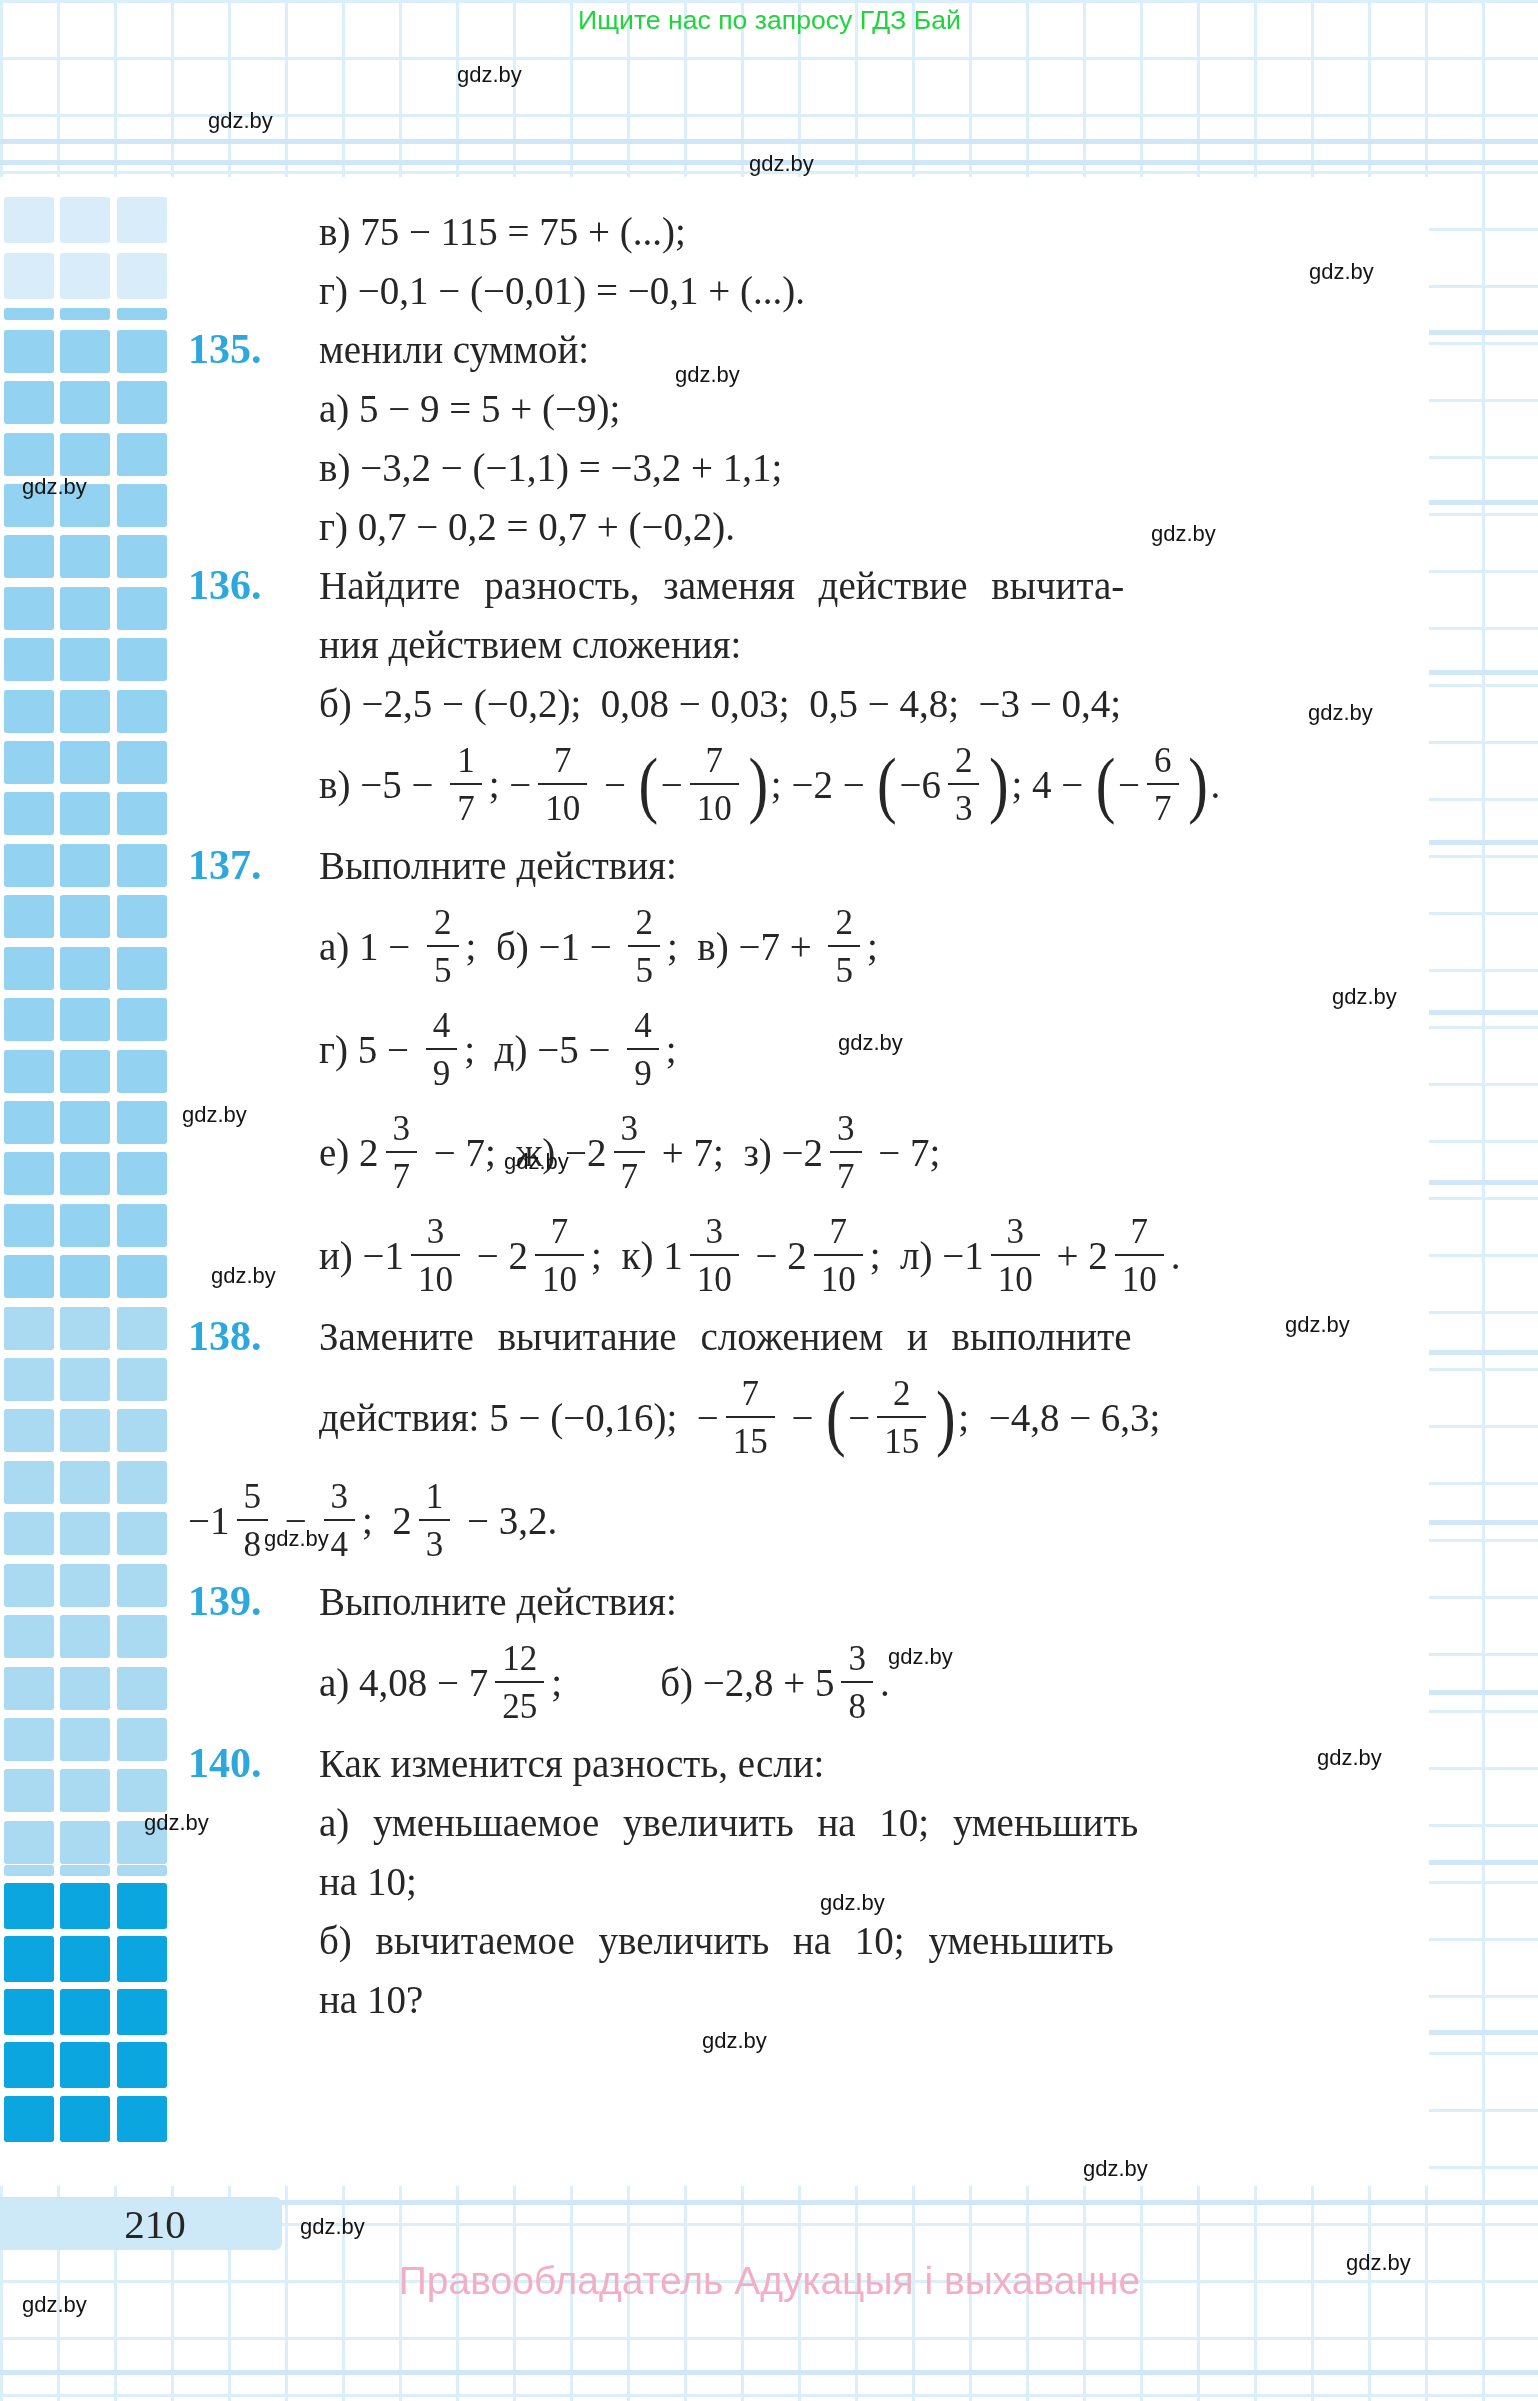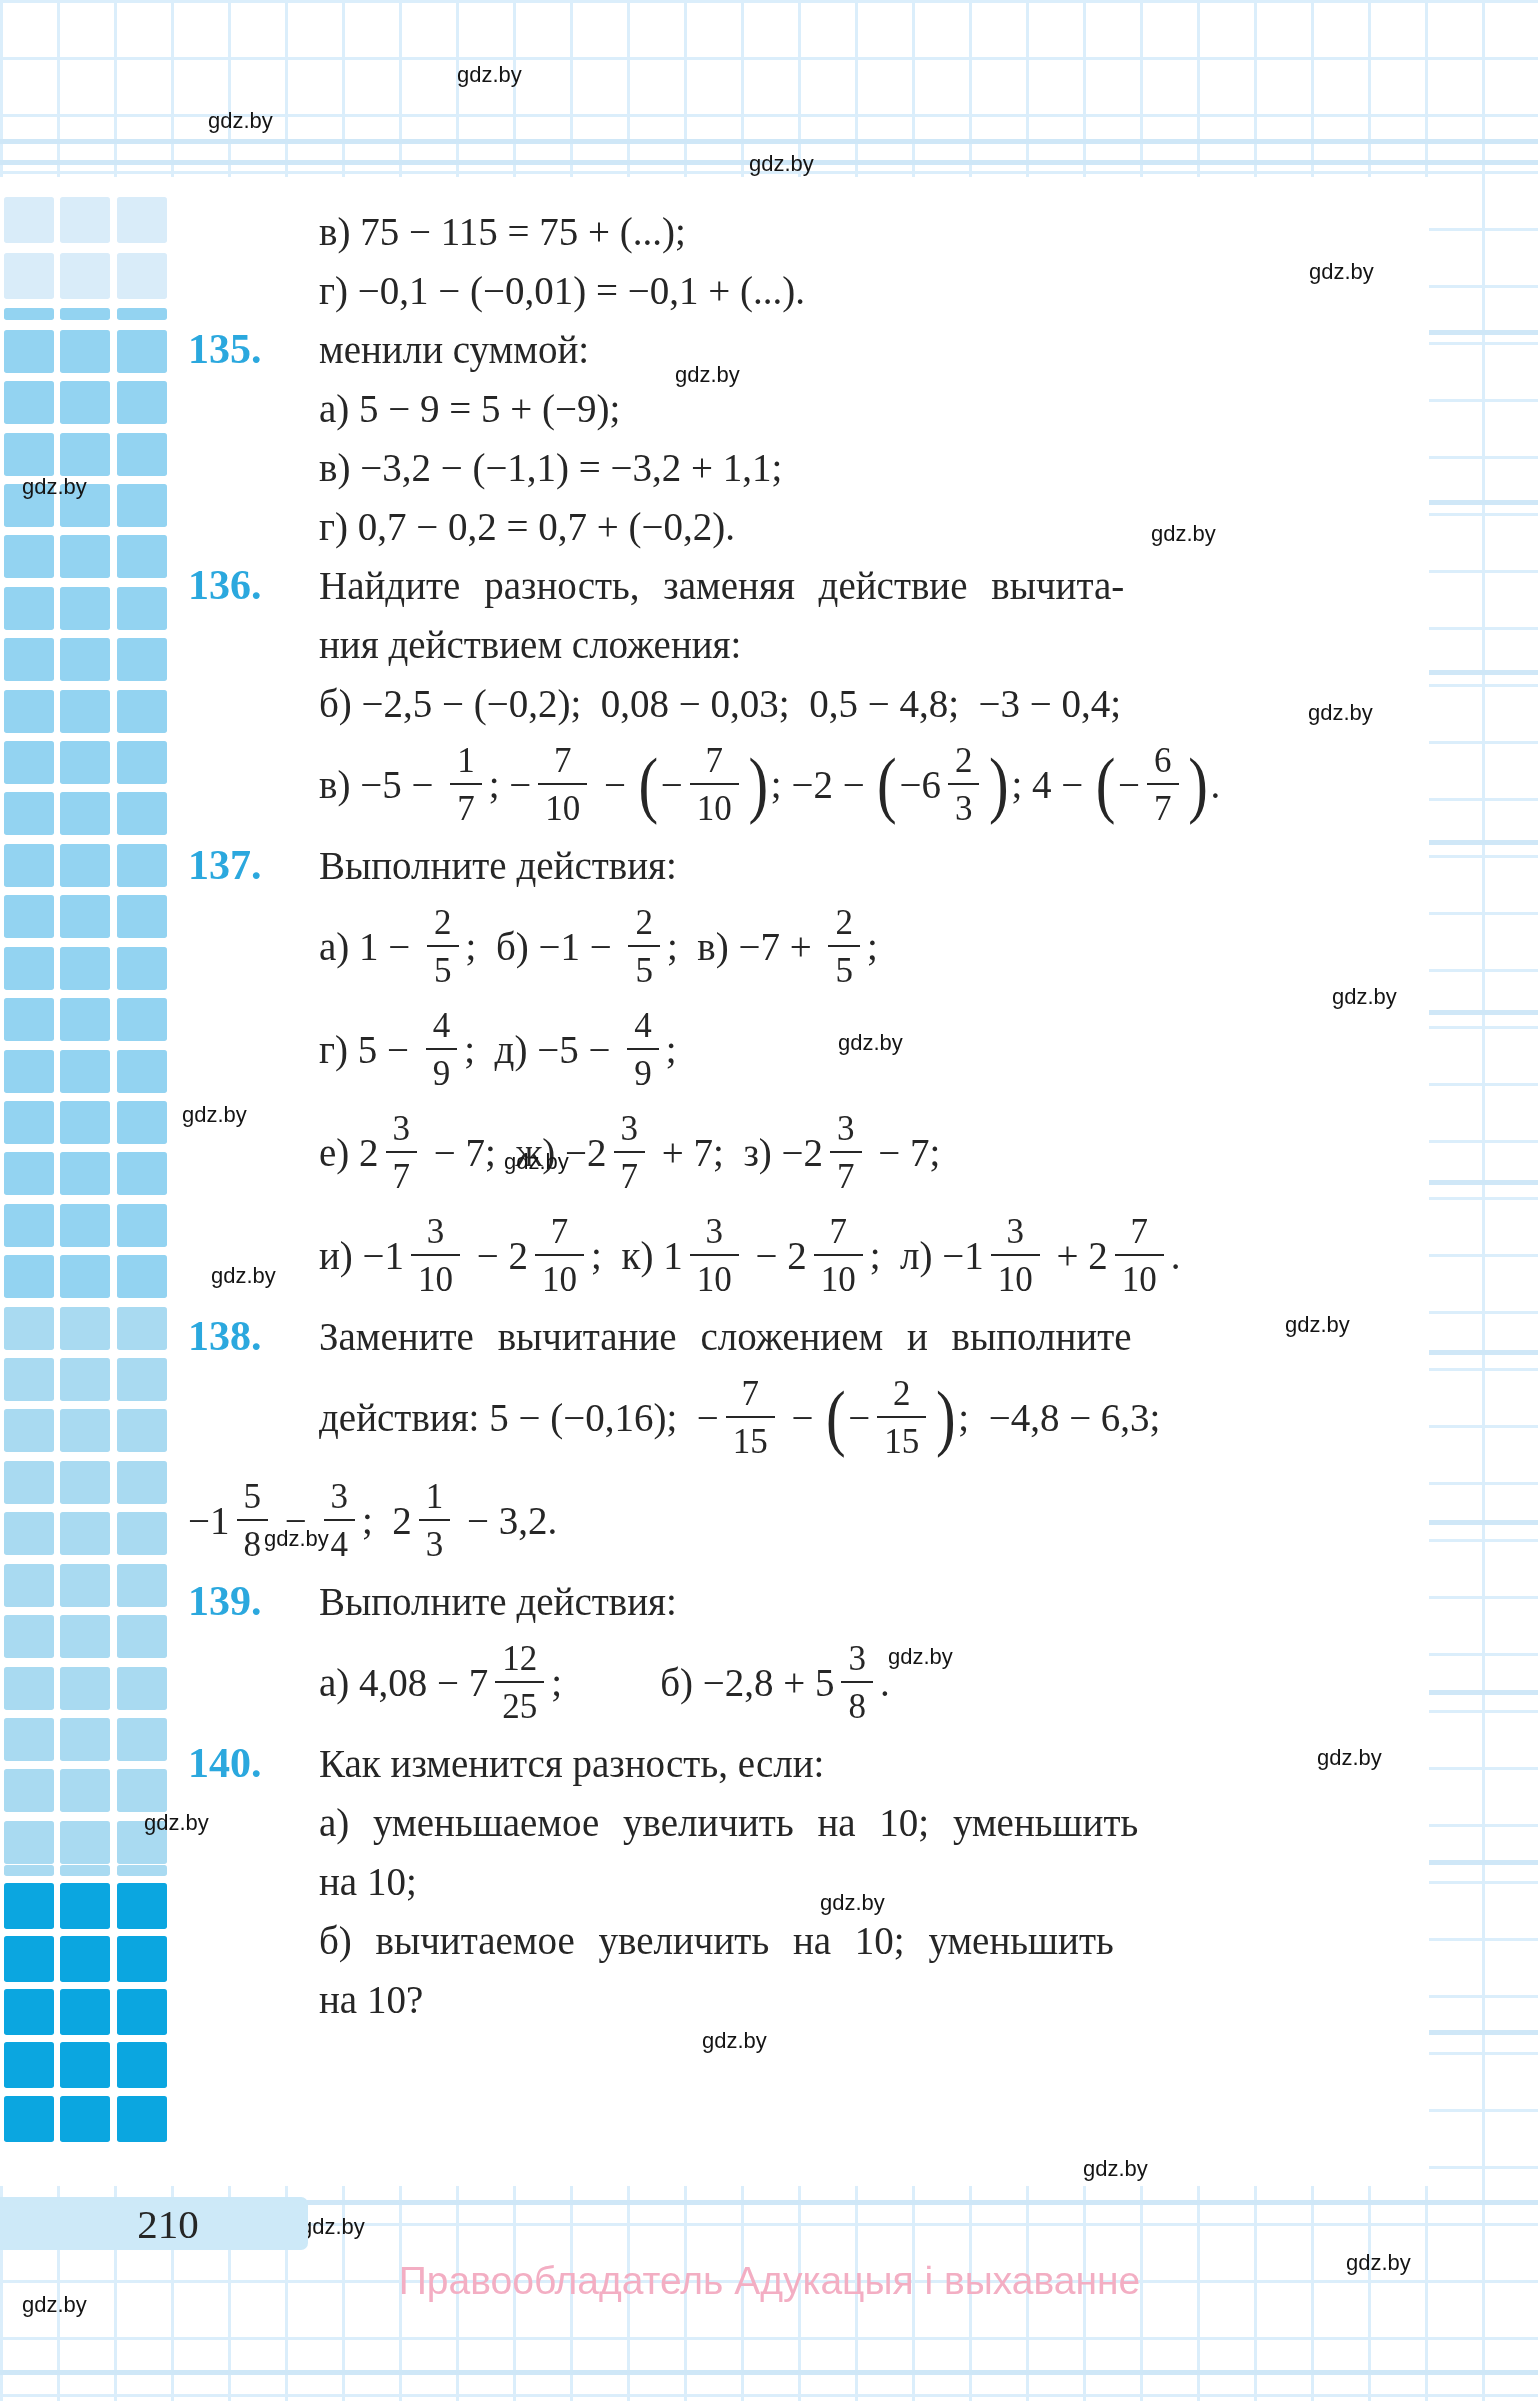--- a/index.html
+++ b/index.html
@@ -28,32 +28,33 @@
   .line.spread{word-spacing:14px;}
   .line.outdent{margin-left:-131px;}
   .t{white-space:pre;}
   .frac{display:inline-flex;flex-direction:column;align-items:center;line-height:1;
     font-size:35px;margin:0 7px;}
   .fn{padding:0 7px 5.3px;}
   .fd{border-top:2.7px solid var(--text);padding:6.2px 7px 0;}
   .bp{font-size:59px;font-weight:400;line-height:1;transform:scaleY(1.25);margin:0 2.7px;}
   .gap{display:inline-block;}
   .wm{position:absolute;font-family:"Liberation Sans",sans-serif;font-size:22px;color:#141414;}
-  .pagebar{position:absolute;left:0;top:2197px;width:308px;height:53px;background:var(--pagebar);
+  .pagebar{position:absolute;left:0;top:2197px;width:282px;height:53px;background:var(--pagebar);
     border-radius:0 7px 7px 0;display:flex;align-items:center;justify-content:center;
     padding-left:28px;box-sizing:border-box;font-size:41px;}
   .copyright{position:absolute;top:2259px;left:0;width:100%;text-align:center;
     font-family:"Liberation Sans",sans-serif;font-size:39px;color:var(--pink);}
   .links{position:absolute;top:2360px;left:0;width:100%;text-align:center;
     font-family:"Liberation Sans",sans-serif;font-size:26px;color:var(--links);}
 </style>
 </head>
 <body>
 
 <div class="page">
+  <div class="banner">Ищите нас по запросу ГДЗ Бай</div>
   <div class="panel"></div>
   <div id="sidebar">
       <div class="sq" style="left: 3.5px; top: 197px; width: 50px; height: 46px; background: rgb(217, 236, 249);"></div>
       <div class="sq" style="left: 60px; top: 197px; width: 50px; height: 46px; background: rgb(217, 236, 249);"></div>
       <div class="sq" style="left: 117px; top: 197px; width: 50px; height: 46px; background: rgb(217, 236, 249);"></div>
       <div class="sq" style="left: 3.5px; top: 253px; width: 50px; height: 46px; background: rgb(217, 236, 249);"></div>
       <div class="sq" style="left: 60px; top: 253px; width: 50px; height: 46px; background: rgb(217, 236, 249);"></div>
       <div class="sq" style="left: 117px; top: 253px; width: 50px; height: 46px; background: rgb(217, 236, 249);"></div>
       <div class="sq" style="left: 3.5px; top: 308px; width: 50px; height: 11.5px; background: rgb(147, 211, 241);"></div>
       <div class="sq" style="left: 60px; top: 308px; width: 50px; height: 11.5px; background: rgb(147, 211, 241);"></div>

